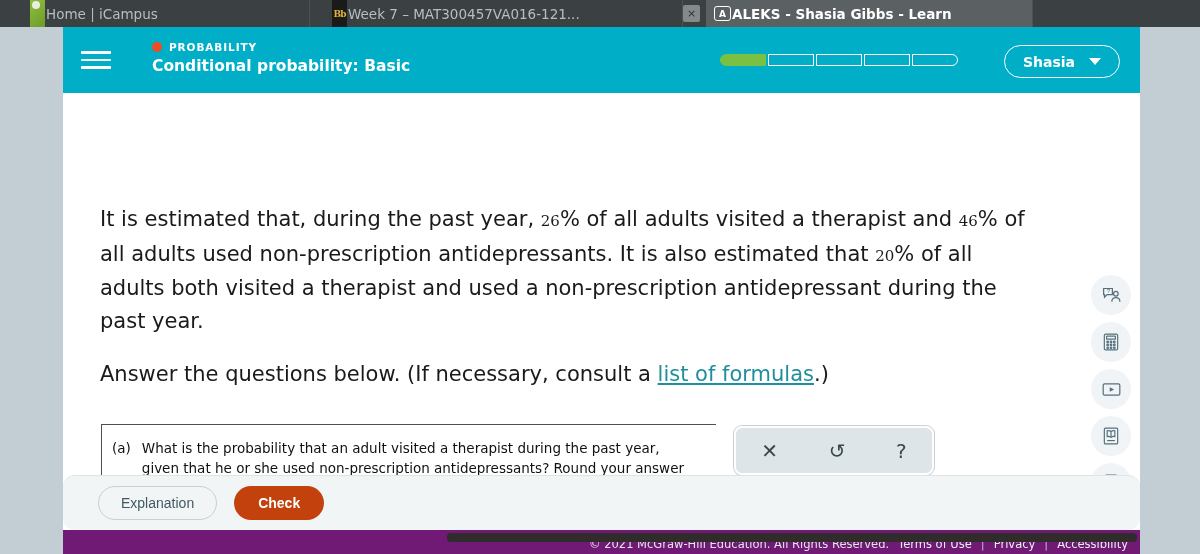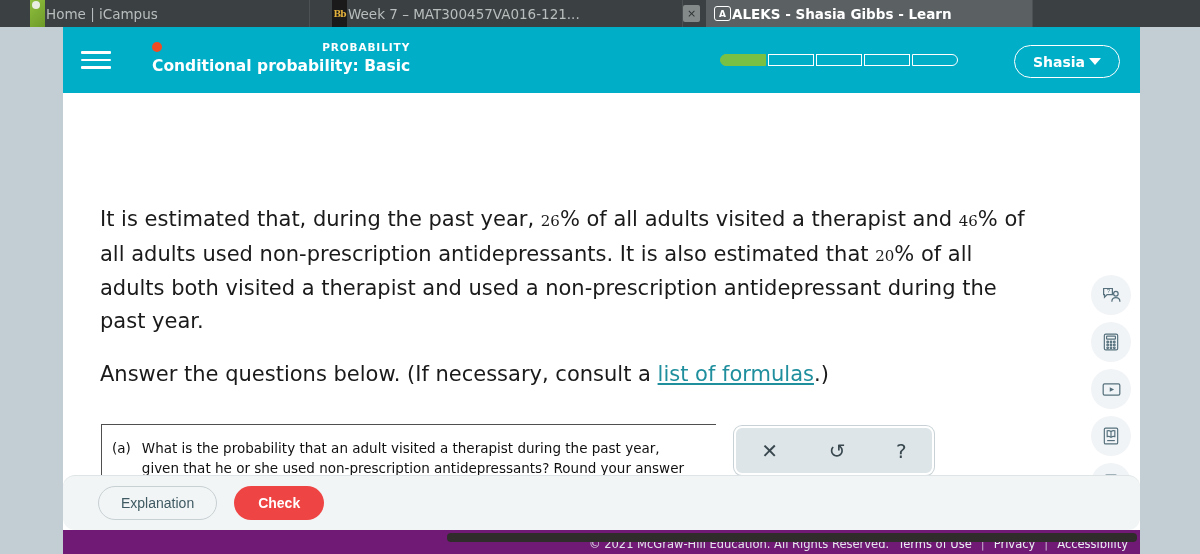--- a/index.html
+++ b/index.html
@@ -68,38 +68,38 @@
     position: relative; height: 66px; background: #00AEC8; color: #ffffff;
   }
   .hamburger {
     position: absolute; left: 18px; top: 18px; width: 30px; height: 30px;
     display: flex; flex-direction: column; justify-content: center; gap: 5px; cursor: pointer;
   }
   .hamburger span { display: block; height: 2.5px; background: #ffffff; border-radius: 1px; }
   .titleblock { position: absolute; left: 89px; top: 14px; }
   .eyebrow {
     display: flex; align-items: center; gap: 7px;
-    font-size: 10.5px; letter-spacing: 0.9px; font-weight: bold; color: #ffffff; justify-content: space-between;
+    font-size: 10.5px; letter-spacing: 0.9px; font-weight: bold; color: #ffffff;
   }
   .dot-red { width: 10px; height: 10px; border-radius: 50%; background: #f04b23; flex: none; }
   .topic {
     margin-top: 4px; font-size: 15.5px; font-weight: bold; color: #ffffff;
   }
   .progress {
     position: absolute; left: 657px; top: 27px; display: flex; gap: 2px; align-items: center;
   }
   .seg {
     width: 46px; height: 12px; border: 1.5px solid #ffffff; background: transparent;
   }
   .seg.first { border-radius: 7px 0 0 7px; }
   .seg.last  { border-radius: 0 7px 7px 0; }
   .seg.filled { background: #7ac143; border-color: #7ac143; }
   .userbtn {
     position: absolute; right: 20px; top: 18px;
-    display: flex; align-items: center; gap: 4px;
+    display: flex; align-items: center; gap: 14px;
     height: 33px; padding: 0 18px; border: 1.6px solid #ffffff; border-radius: 17px;
     font-size: 14px; font-weight: bold; color: #ffffff; cursor: pointer;
   }
   .chev-sm { width: 0; height: 0; border-left: 6px solid transparent; border-right: 6px solid transparent; border-top: 7px solid #ffffff; }
 
   
   .collapse-tab {
     position: absolute; left: 92px; top: 66px; width: 43px; height: 26px;
     background: #d9f2f7; border-radius: 0 0 6px 6px;
     display: flex; align-items: center; justify-content: center; cursor: pointer;
@@ -162,21 +162,21 @@
     background: #f2f5f5; border-top: 1px solid #dfe5e6;
     display: flex; align-items: center; padding-left: 35px; gap: 17px; border-radius: 12px;
   }
   .btn-explanation {
     height: 34px; padding: 0 22px; border-radius: 17px;
     border: 1.5px solid #c7d0d3; background: #f2f5f5; color: #3f5a63;
     font-size: 14px; cursor: pointer;
   }
   .btn-check {
     height: 34px; padding: 6px 24px; border-radius: 17px; border: none;
-    background: #ef4444; color: #ffffff; font-size: 14px; font-weight: bold; cursor: pointer;
+    background: #c2410c; color: #ffffff; font-size: 14px; font-weight: bold; cursor: pointer;
   }
 
   
   .mhfooter {
     position: absolute; left: 0; top: 503px; width: 1077px; height: 24px;
     background: #701a75; color: #e9eff0; font-size: 11.5px;
     display: flex; align-items: flex-end; justify-content: flex-end;
     padding: 0 12px 3px 4px; gap: 9px;
   }
   .mhfooter .copy { opacity: 0.95; }

